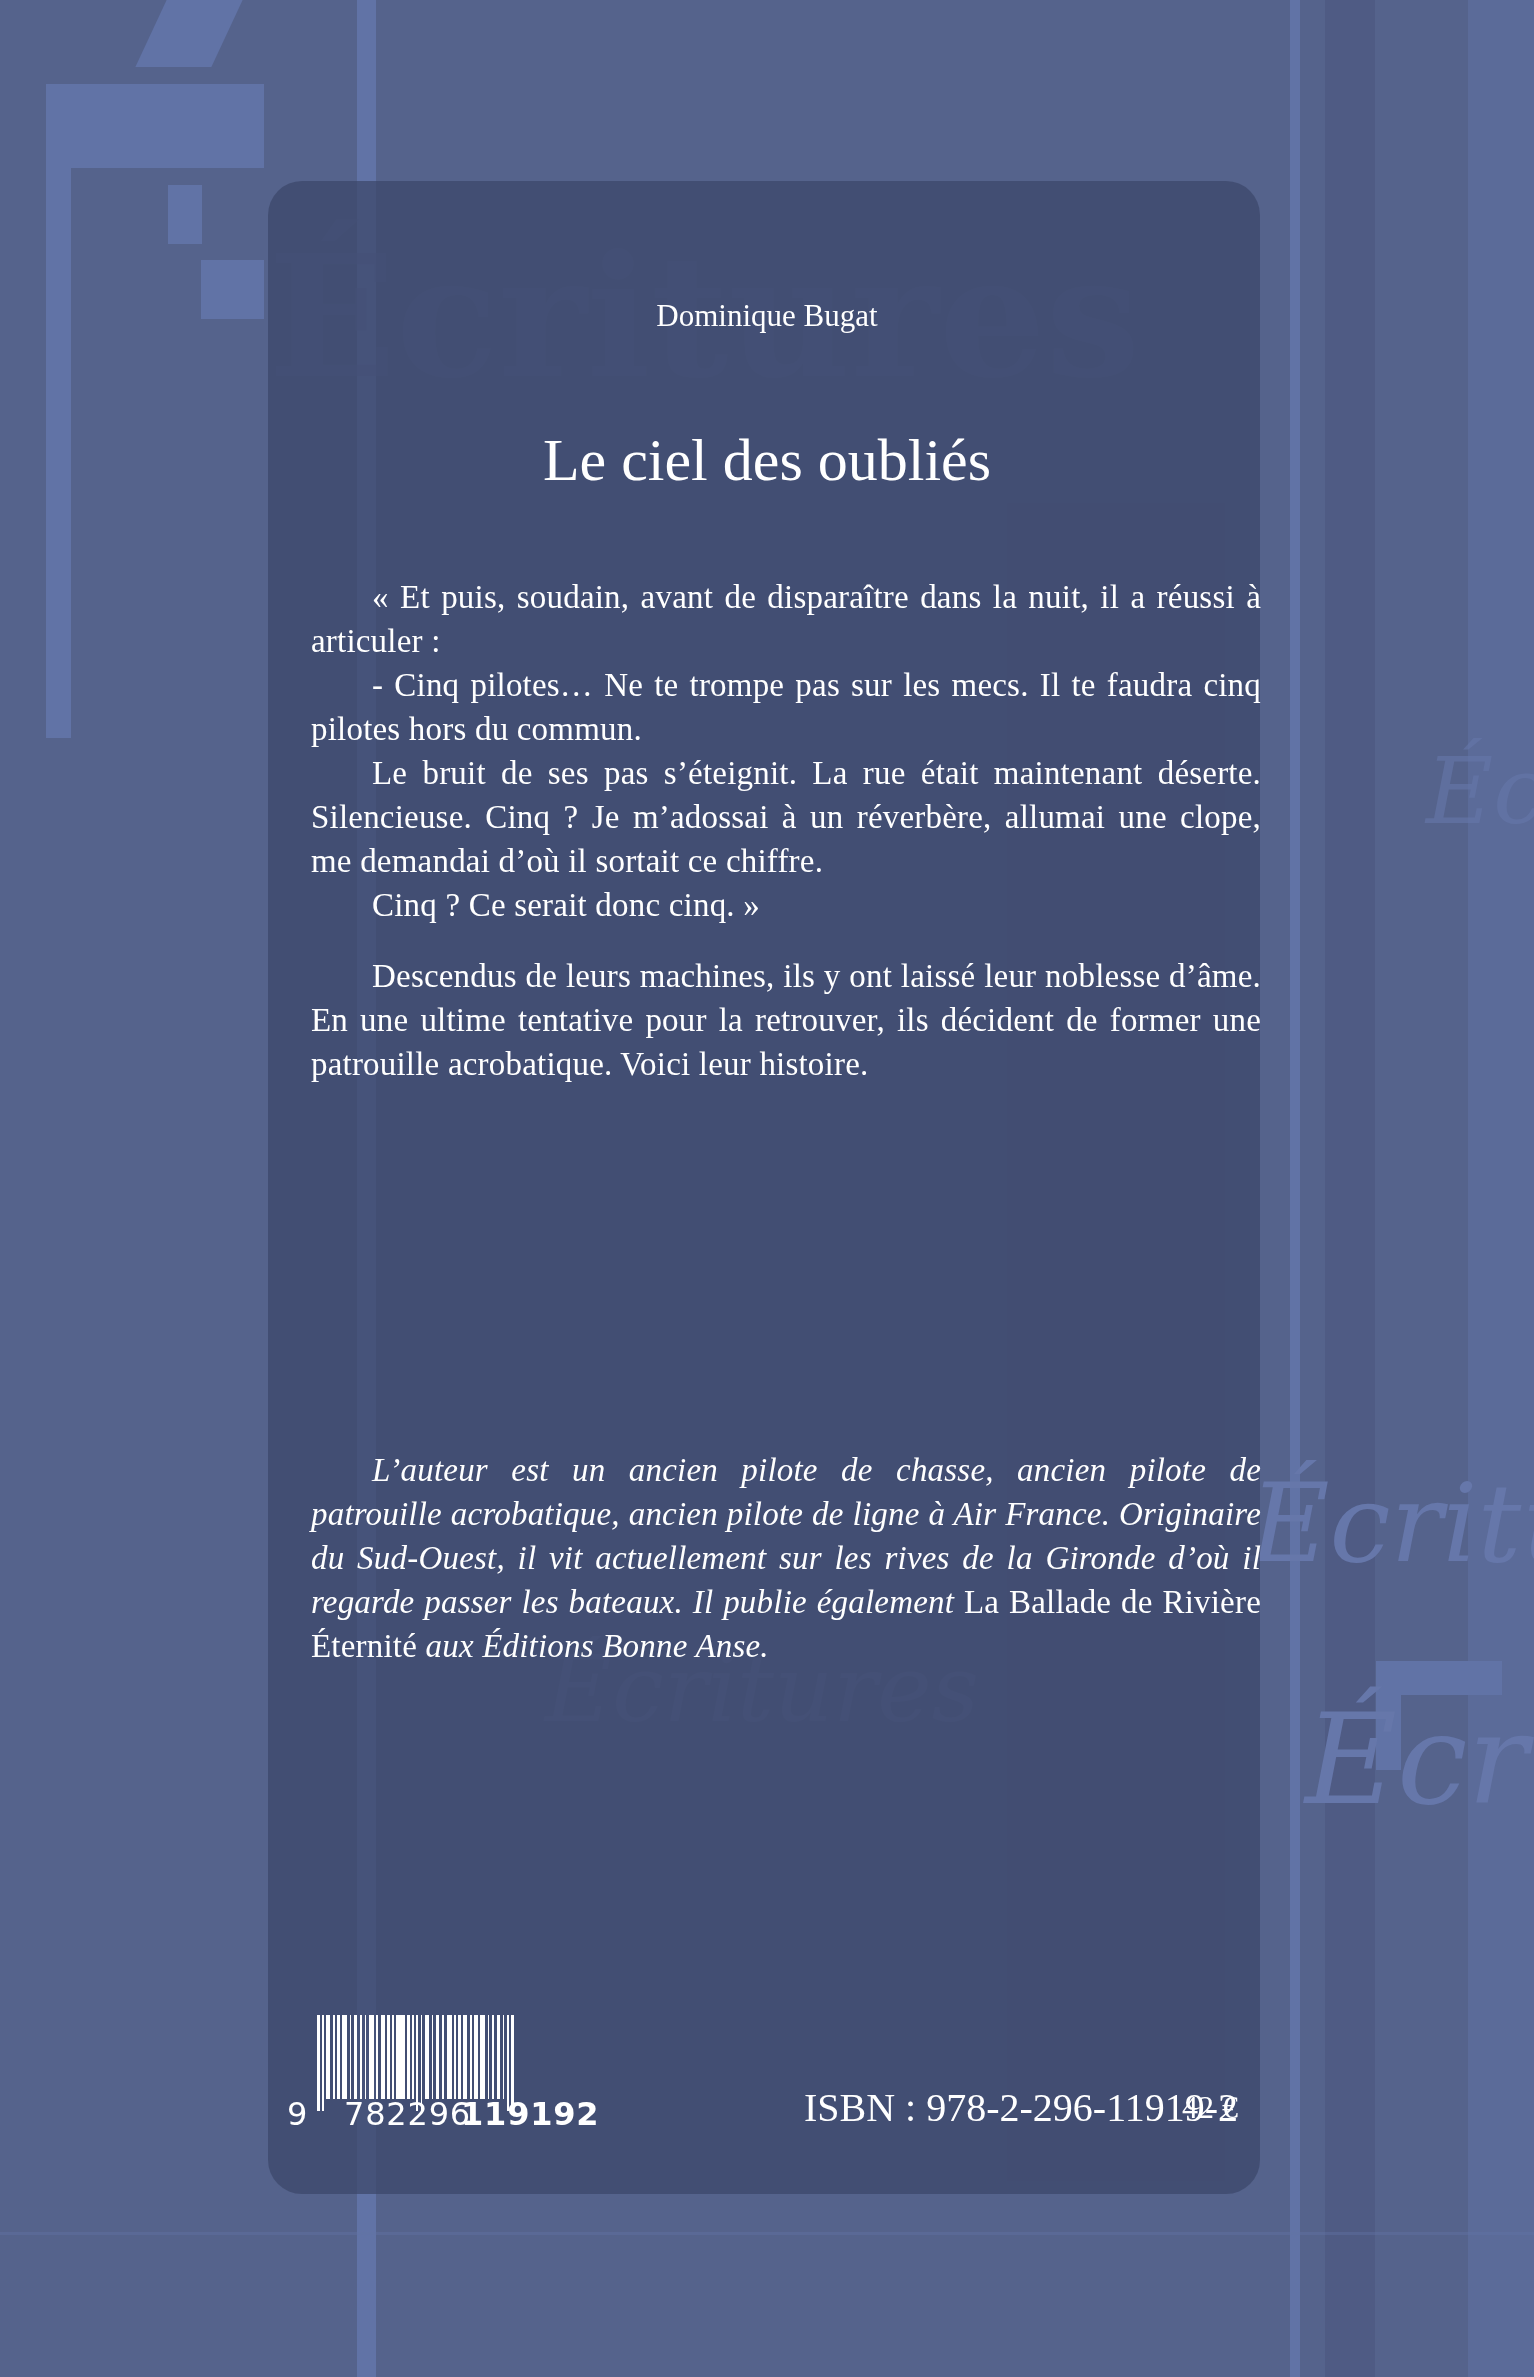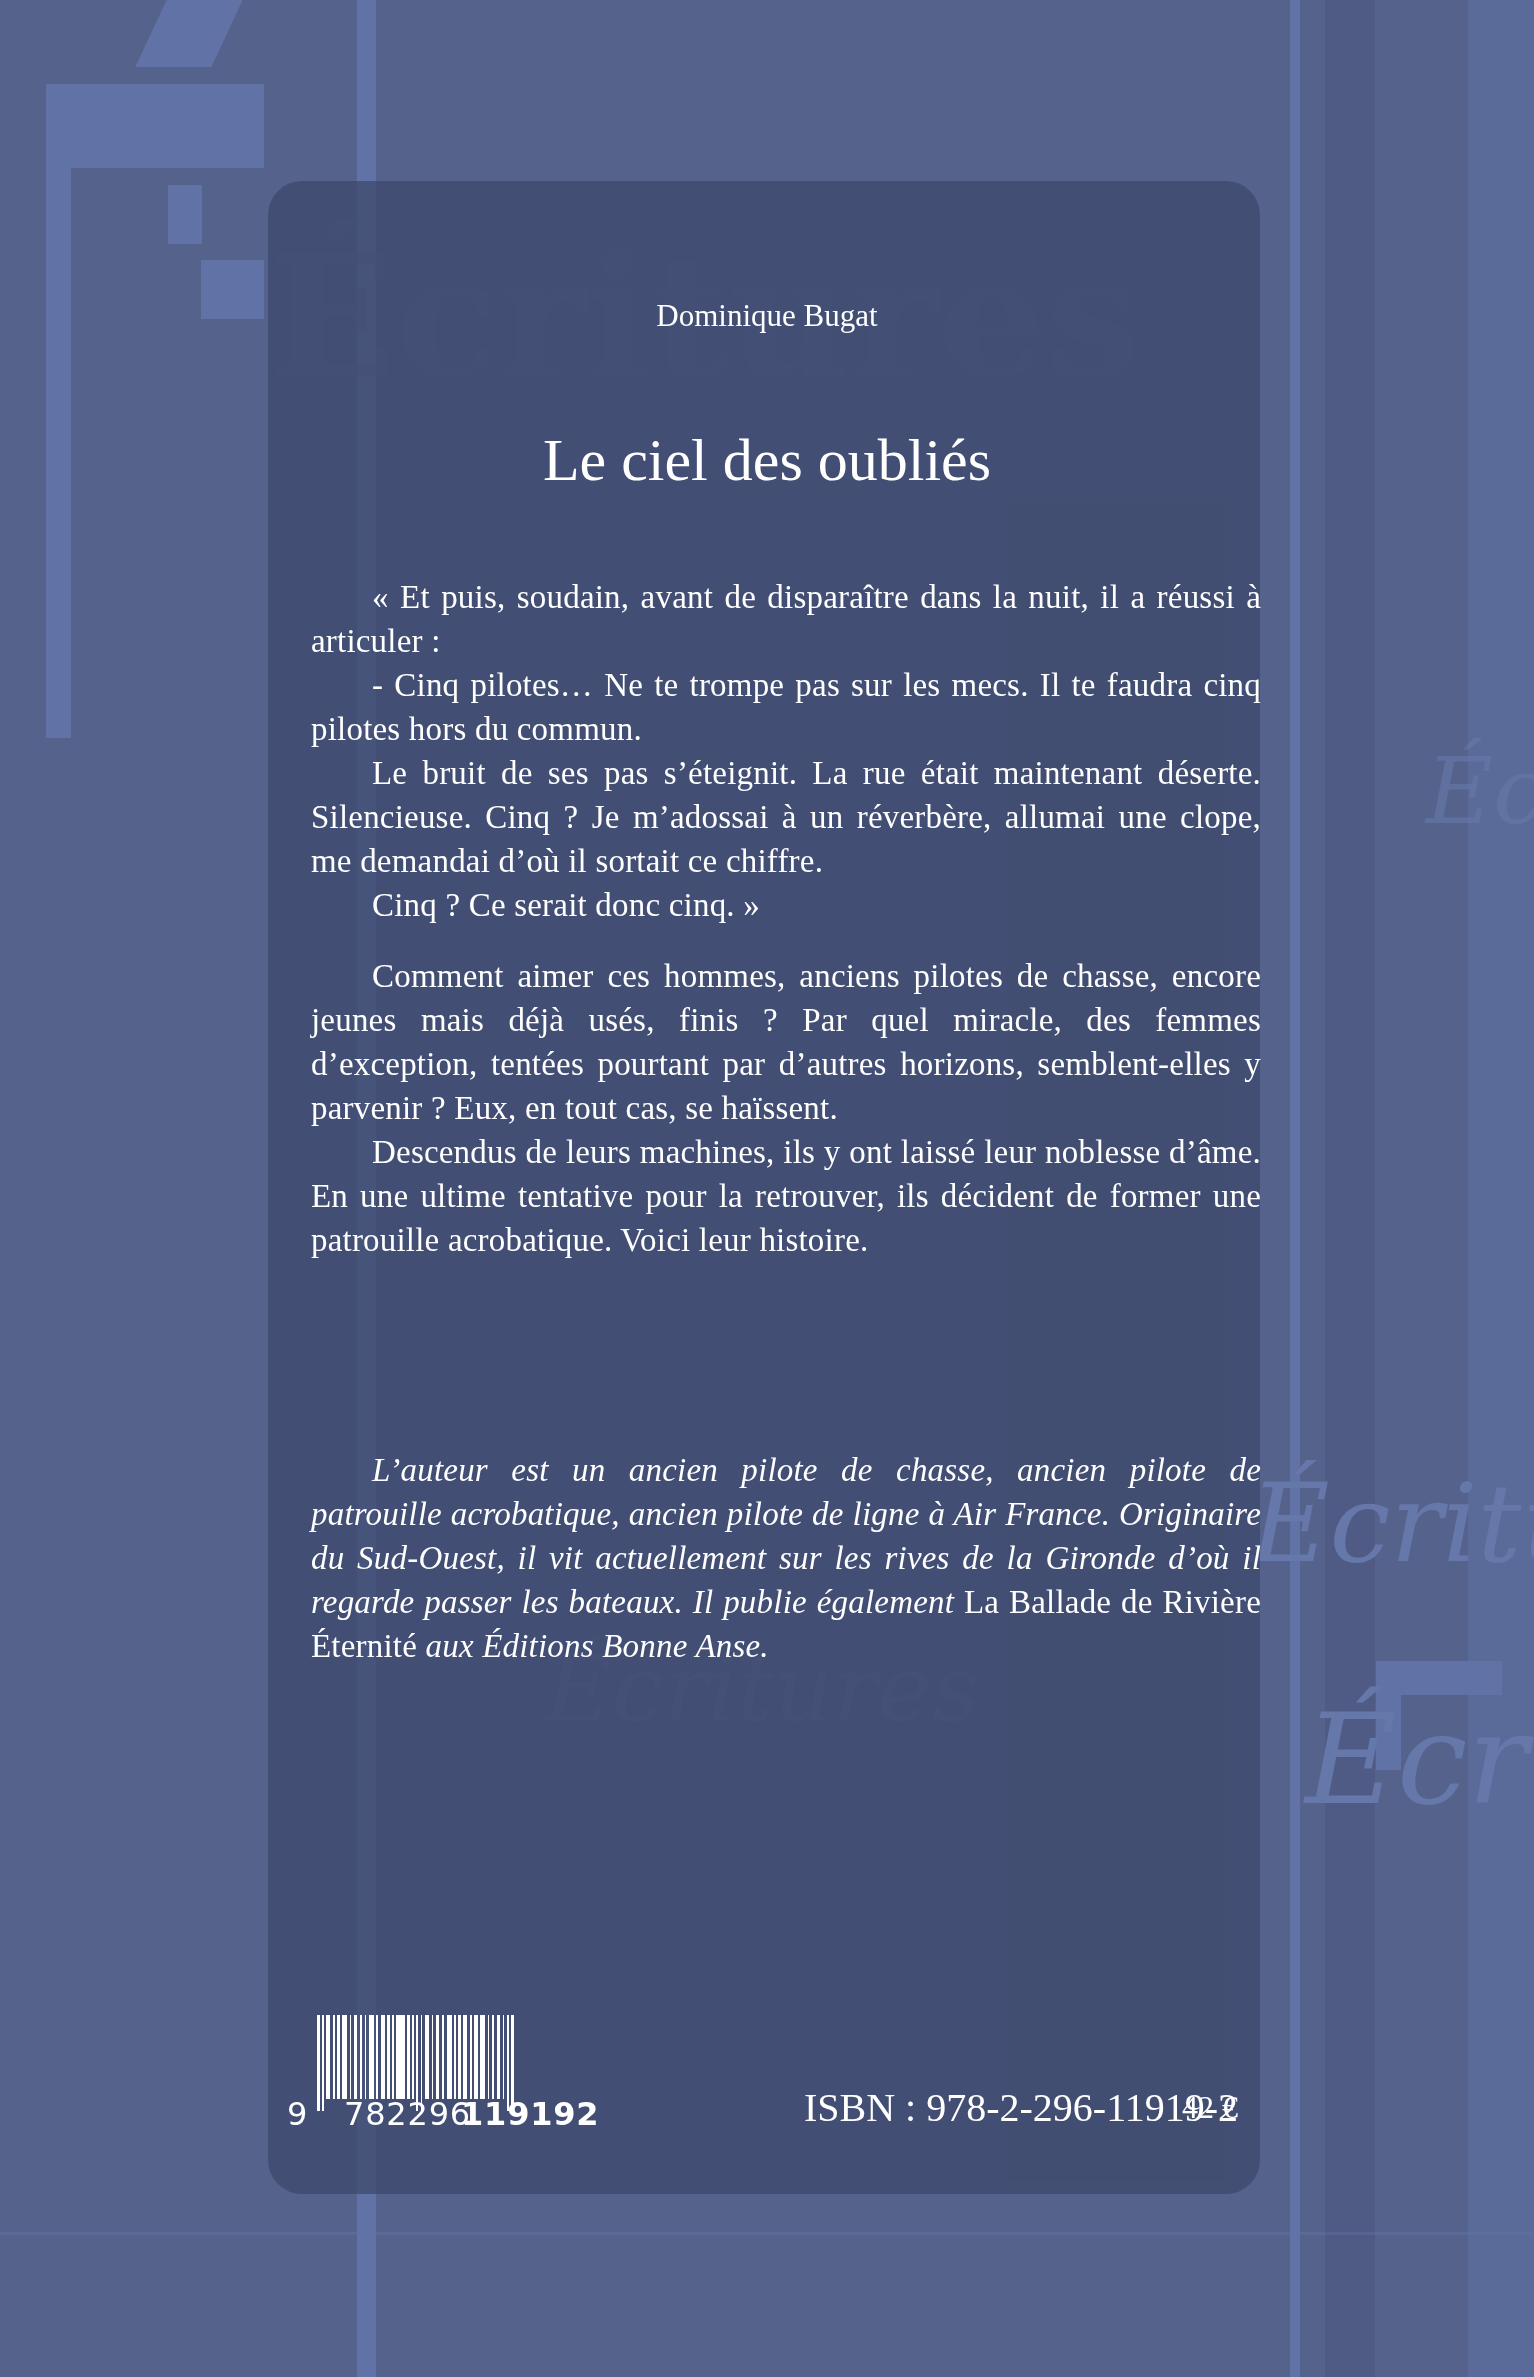--- a/index.html
+++ b/index.html
@@ -68,21 +68,20 @@
 <div class="title">Le ciel des oubliés</div>
 
 <div class="body quote">
   <p class="ind">« Et puis, soudain, avant de disparaître dans la nuit, il a réussi à articuler :</p>
   <p class="ind">-  Cinq pilotes… Ne te trompe pas sur les mecs. Il te faudra cinq pilotes hors du commun.</p>
   <p class="ind">Le bruit de ses pas s’éteignit. La rue était maintenant déserte. Silencieuse. Cinq ? Je m’adossai à un réverbère, allumai une clope, me demandai d’où il sortait ce chiffre.</p>
   <p class="ind">Cinq ? Ce serait donc cinq. »</p>
 </div>
 
 <div class="body summary">
-  <p class="ind">Comment aimer ces hommes, anciens pilotes de chasse, encore jeunes mais déjà usés, finis ? Par quel miracle, des femmes d’exception, tentées pourtant par d’autres horizons, semblent-elles y parvenir ? Eux, en tout cas, se haïssent.</p>
   <p class="ind">Descendus de leurs machines, ils y ont laissé leur noblesse d’âme. En une ultime tentative pour la retrouver, ils décident de former une patrouille acrobatique. Voici leur histoire.</p>
 </div>
 
 <div class="body bio">
   <p class="ind"><span>L’auteur est un ancien pilote de chasse, ancien pilote de patrouille acrobatique, ancien pilote de ligne à Air France. Originaire du Sud-Ouest, il vit actuellement sur les rives de la Gironde d’où il regarde passer les bateaux. Il publie également </span><span class="upright">La Ballade de Rivière Éternité</span><span> aux Éditions Bonne Anse.</span></p>
 </div>
 
 <div class="barcode">
   <div class="bars">
     <span class="g" style="width:2.5px"></span>

